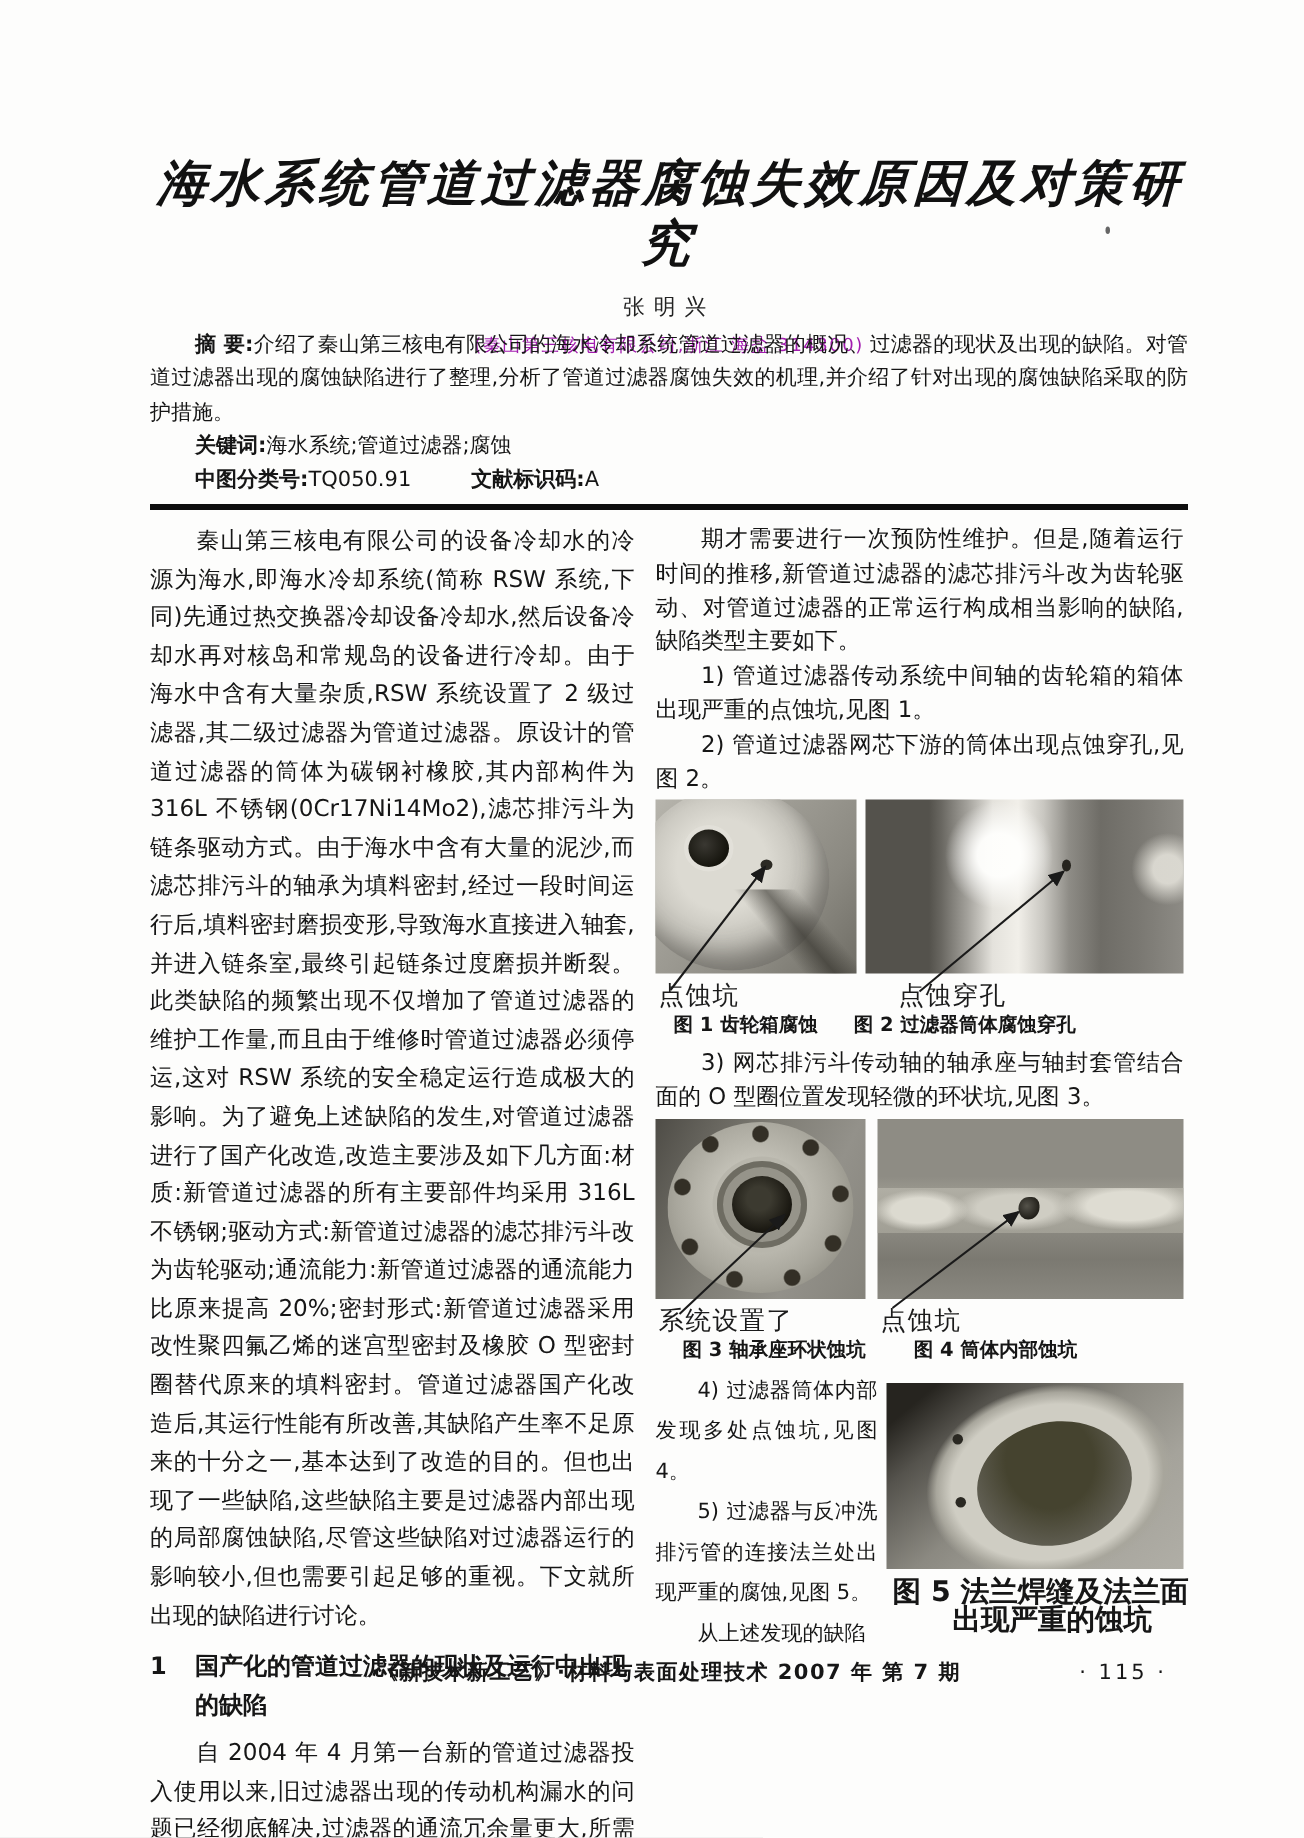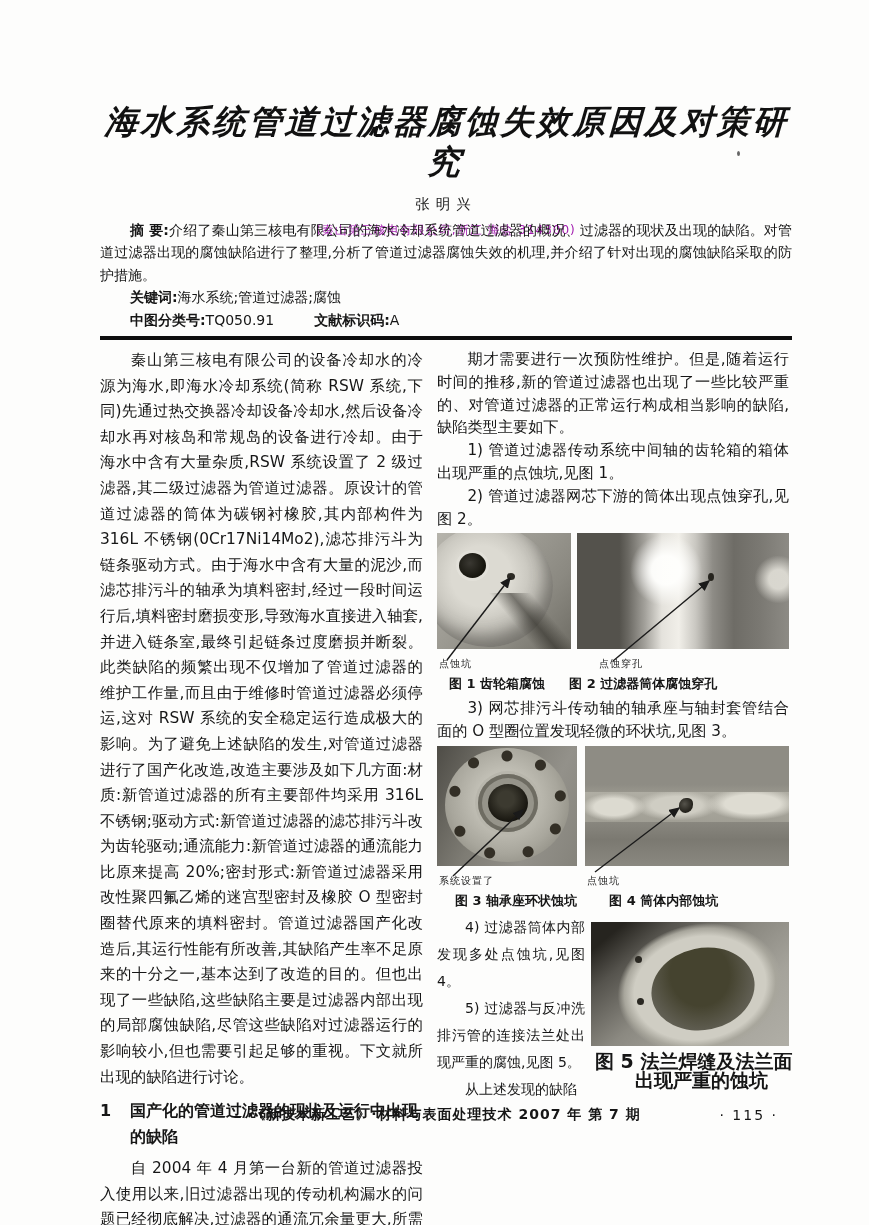--- a/index.html
+++ b/index.html
@@ -34,21 +34,21 @@
   .col-left p{margin:0;text-indent:2em;}
   .section-heading{display:flex;font-size:16px;font-weight:bold;line-height:26px;margin:8px 0 6px 0;text-align:left;}
   .sec-num{width:30px;flex:0 0 30px;}
   .sec-title{flex:1;}
   .col-right{position:absolute;left:437px;top:348px;width:352px;font-size:15.2px;line-height:22.8px;text-align:justify;}
   .col-right p{margin:0;text-indent:2em;}
   
   .figrow{display:flex;gap:6px;margin:3px 0 2px 0;}
   .figwrap{position:relative;}
   .photo{position:relative;overflow:hidden;background:#9a988f;}
-  .figlabel{position:absolute;left:2px;bottom:0;font-size:10px;color:#1c1c1c;line-height:14px;letter-spacing:1px;}
+  .figlabel{position:absolute;left:2px;bottom:0;font-size:17px;color:#1c1c1c;line-height:14px;letter-spacing:1px;}
   .arrow-svg{position:absolute;left:0;top:0;pointer-events:none;}
   .caprow{display:flex;gap:24px;padding-left:12px;margin:4px 0 5px 0;font-size:13px;font-weight:bold;line-height:17px;white-space:nowrap;}
   .caprow2{gap:32px;padding-left:18px;}
   
   #ph1{width:134px;height:116px;background:linear-gradient(130deg,#b6b4ac,#8b8981 70%,#6f6d65);}
   .f1-plate{position:absolute;left:-14px;top:-8px;width:130px;height:122px;border-radius:50%;
     background:radial-gradient(circle at 45% 42%,#dcdad2 0 30%,#c2c0b8 55%,#a4a29a 78%,#8e8c84 100%);
     box-shadow:inset -7px -11px 16px rgba(58,56,50,.45);}
   .f1-hole{position:absolute;left:22px;top:20px;width:27px;height:25px;border-radius:50%;
     background:radial-gradient(circle at 40% 40%,#3a3832,#15140d 70%);
@@ -131,21 +131,21 @@
   <div class="col-left">
     <p>秦山第三核电有限公司的设备冷却水的冷源为海水,即海水冷却系统(简称 RSW 系统,下同)先通过热交换器冷却设备冷却水,然后设备冷却水再对核岛和常规岛的设备进行冷却。由于海水中含有大量杂质,RSW 系统设置了 2 级过滤器,其二级过滤器为管道过滤器。原设计的管道过滤器的筒体为碳钢衬橡胶,其内部构件为 316L 不锈钢(0Cr17Ni14Mo2),滤芯排污斗为链条驱动方式。由于海水中含有大量的泥沙,而滤芯排污斗的轴承为填料密封,经过一段时间运行后,填料密封磨损变形,导致海水直接进入轴套,并进入链条室,最终引起链条过度磨损并断裂。此类缺陷的频繁出现不仅增加了管道过滤器的维护工作量,而且由于维修时管道过滤器必须停运,这对 RSW 系统的安全稳定运行造成极大的影响。为了避免上述缺陷的发生,对管道过滤器进行了国产化改造,改造主要涉及如下几方面:材质:新管道过滤器的所有主要部件均采用 316L 不锈钢;驱动方式:新管道过滤器的滤芯排污斗改为齿轮驱动;通流能力:新管道过滤器的通流能力比原来提高 20%;密封形式:新管道过滤器采用改性聚四氟乙烯的迷宫型密封及橡胶 O 型密封圈替代原来的填料密封。管道过滤器国产化改造后,其运行性能有所改善,其缺陷产生率不足原来的十分之一,基本达到了改造的目的。但也出现了一些缺陷,这些缺陷主要是过滤器内部出现的局部腐蚀缺陷,尽管这些缺陷对过滤器运行的影响较小,但也需要引起足够的重视。下文就所出现的缺陷进行讨论。</p>
     <div class="section-heading">
       <span class="sec-num">1</span>
       <span class="sec-title">国产化的管道过滤器的现状及运行中出现的缺陷</span>
     </div>
     <p>自 2004 年 4 月第一台新的管道过滤器投入使用以来,旧过滤器出现的传动机构漏水的问题已经彻底解决,过滤器的通流冗余量更大,所需的日常维护项目已经大大的减少,以前每 2 到 3 个月即需进行一次预防性维护或者消除缺陷,现在一个大修周</p>
   </div>
 
   <div class="col-right">
-    <p>期才需要进行一次预防性维护。但是,随着运行时间的推移,新的管道过滤器也出现了一些比较严重的、对管道过滤器的正常运行构成相当影响的缺陷,缺陷类型主要如下。</p>
+    <p>期才需要进行一次预防性维护。但是,随着运行时间的推移,新管道过滤器的滤芯排污斗改为齿轮驱动、对管道过滤器的正常运行构成相当影响的缺陷,缺陷类型主要如下。</p>
     <p>1) 管道过滤器传动系统中间轴的齿轮箱的箱体出现严重的点蚀坑,见图 1。</p>
     <p>2) 管道过滤器网芯下游的筒体出现点蚀穿孔,见图 2。</p>
 
     <div class="figrow">
       <div class="figwrap" style="width:134px;height:138px;">
         <div class="photo" id="ph1">
           <div class="f1-plate"></div>
           <div class="f1-streak"></div>
           <div class="f1-hole"></div>
           <div class="f1-pit"></div>

